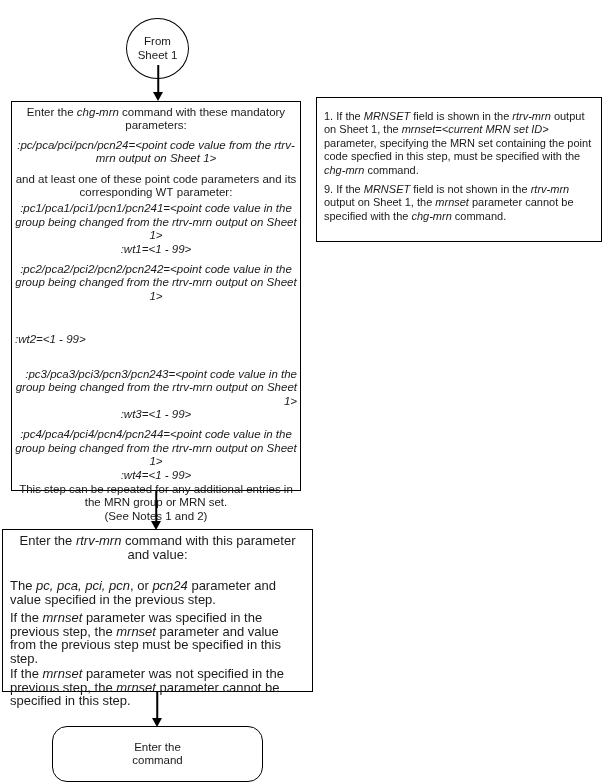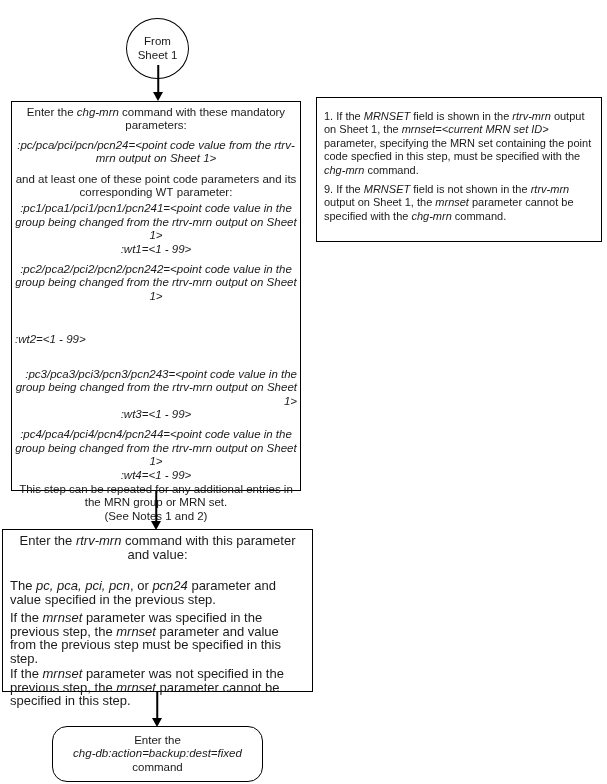--- a/index.html
+++ b/index.html
@@ -112,17 +112,16 @@
       <div class="para" style="text-align: left; margin-top: 2px;"><span>If the </span><span class="it">mrnset</span><span> parameter was not specified in the previous step, the </span><span class="it">mrnset</span><span> parameter cannot be specified in this step.</span></div>
     </div>
 
   <div class="arrow" style="left:151px; top:692px; height:35px;">
     <div class="shaft"></div>
     <div class="tip"></div>
   </div>
 
   <div class="shape terminator" style="left:52px; top:726px; width:211px; height:56px;">
       <div class="para" style="text-align: center;"><span>Enter the</span></div>
-      <div class="para" style="text-align: center;"><span class="it">chg-db:action=backup:dest=fixed</span></div>
       <div class="para" style="text-align: center;"><span>command</span></div>
     </div>
 
 </div>
 
 </body></html>

